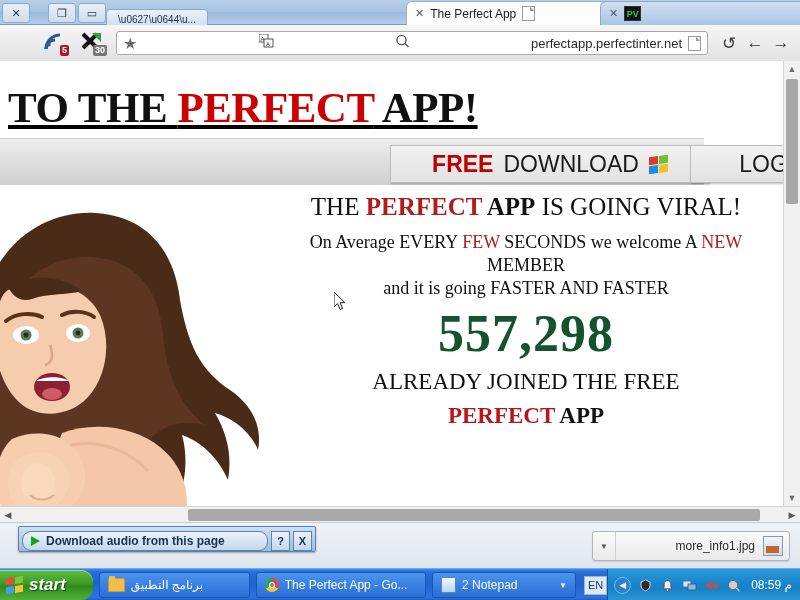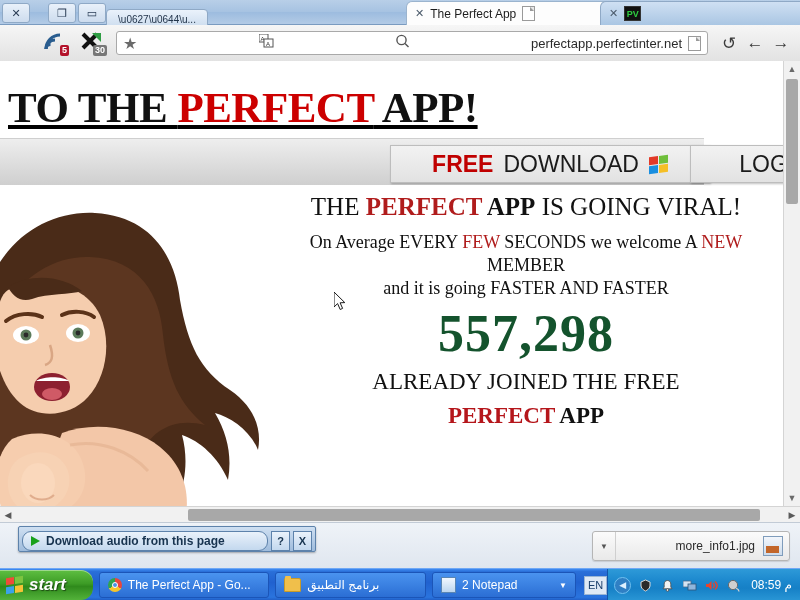--- a/index.html
+++ b/index.html
@@ -396,28 +396,28 @@
     <div class="startbtn">
       <span class="startlogo">
           <i></i>
           <i></i>
           <i></i>
           <i></i>
         </span>
       <span class="starttext">start</span>
     </div>
 
+    <div class="tbitem w1">
+      <span class="folderico"></span>
+      <span>برنامج التطبيق</span>
+    </div>
+
     <div class="tbitem w2">
       <span class="chromeico"></span>
       <span>The Perfect App - Go...</span>
-    </div>
-
-    <div class="tbitem w1">
-      <span class="folderico"></span>
-      <span>برنامج التطبيق</span>
     </div>
 
     <div class="tbitem w3">
       <span class="notepadico"></span>
       <span>2 Notepad</span>
       <span class="tbcaret">▼</span>
     </div>
 
     <div class="lang">EN</div>
 

